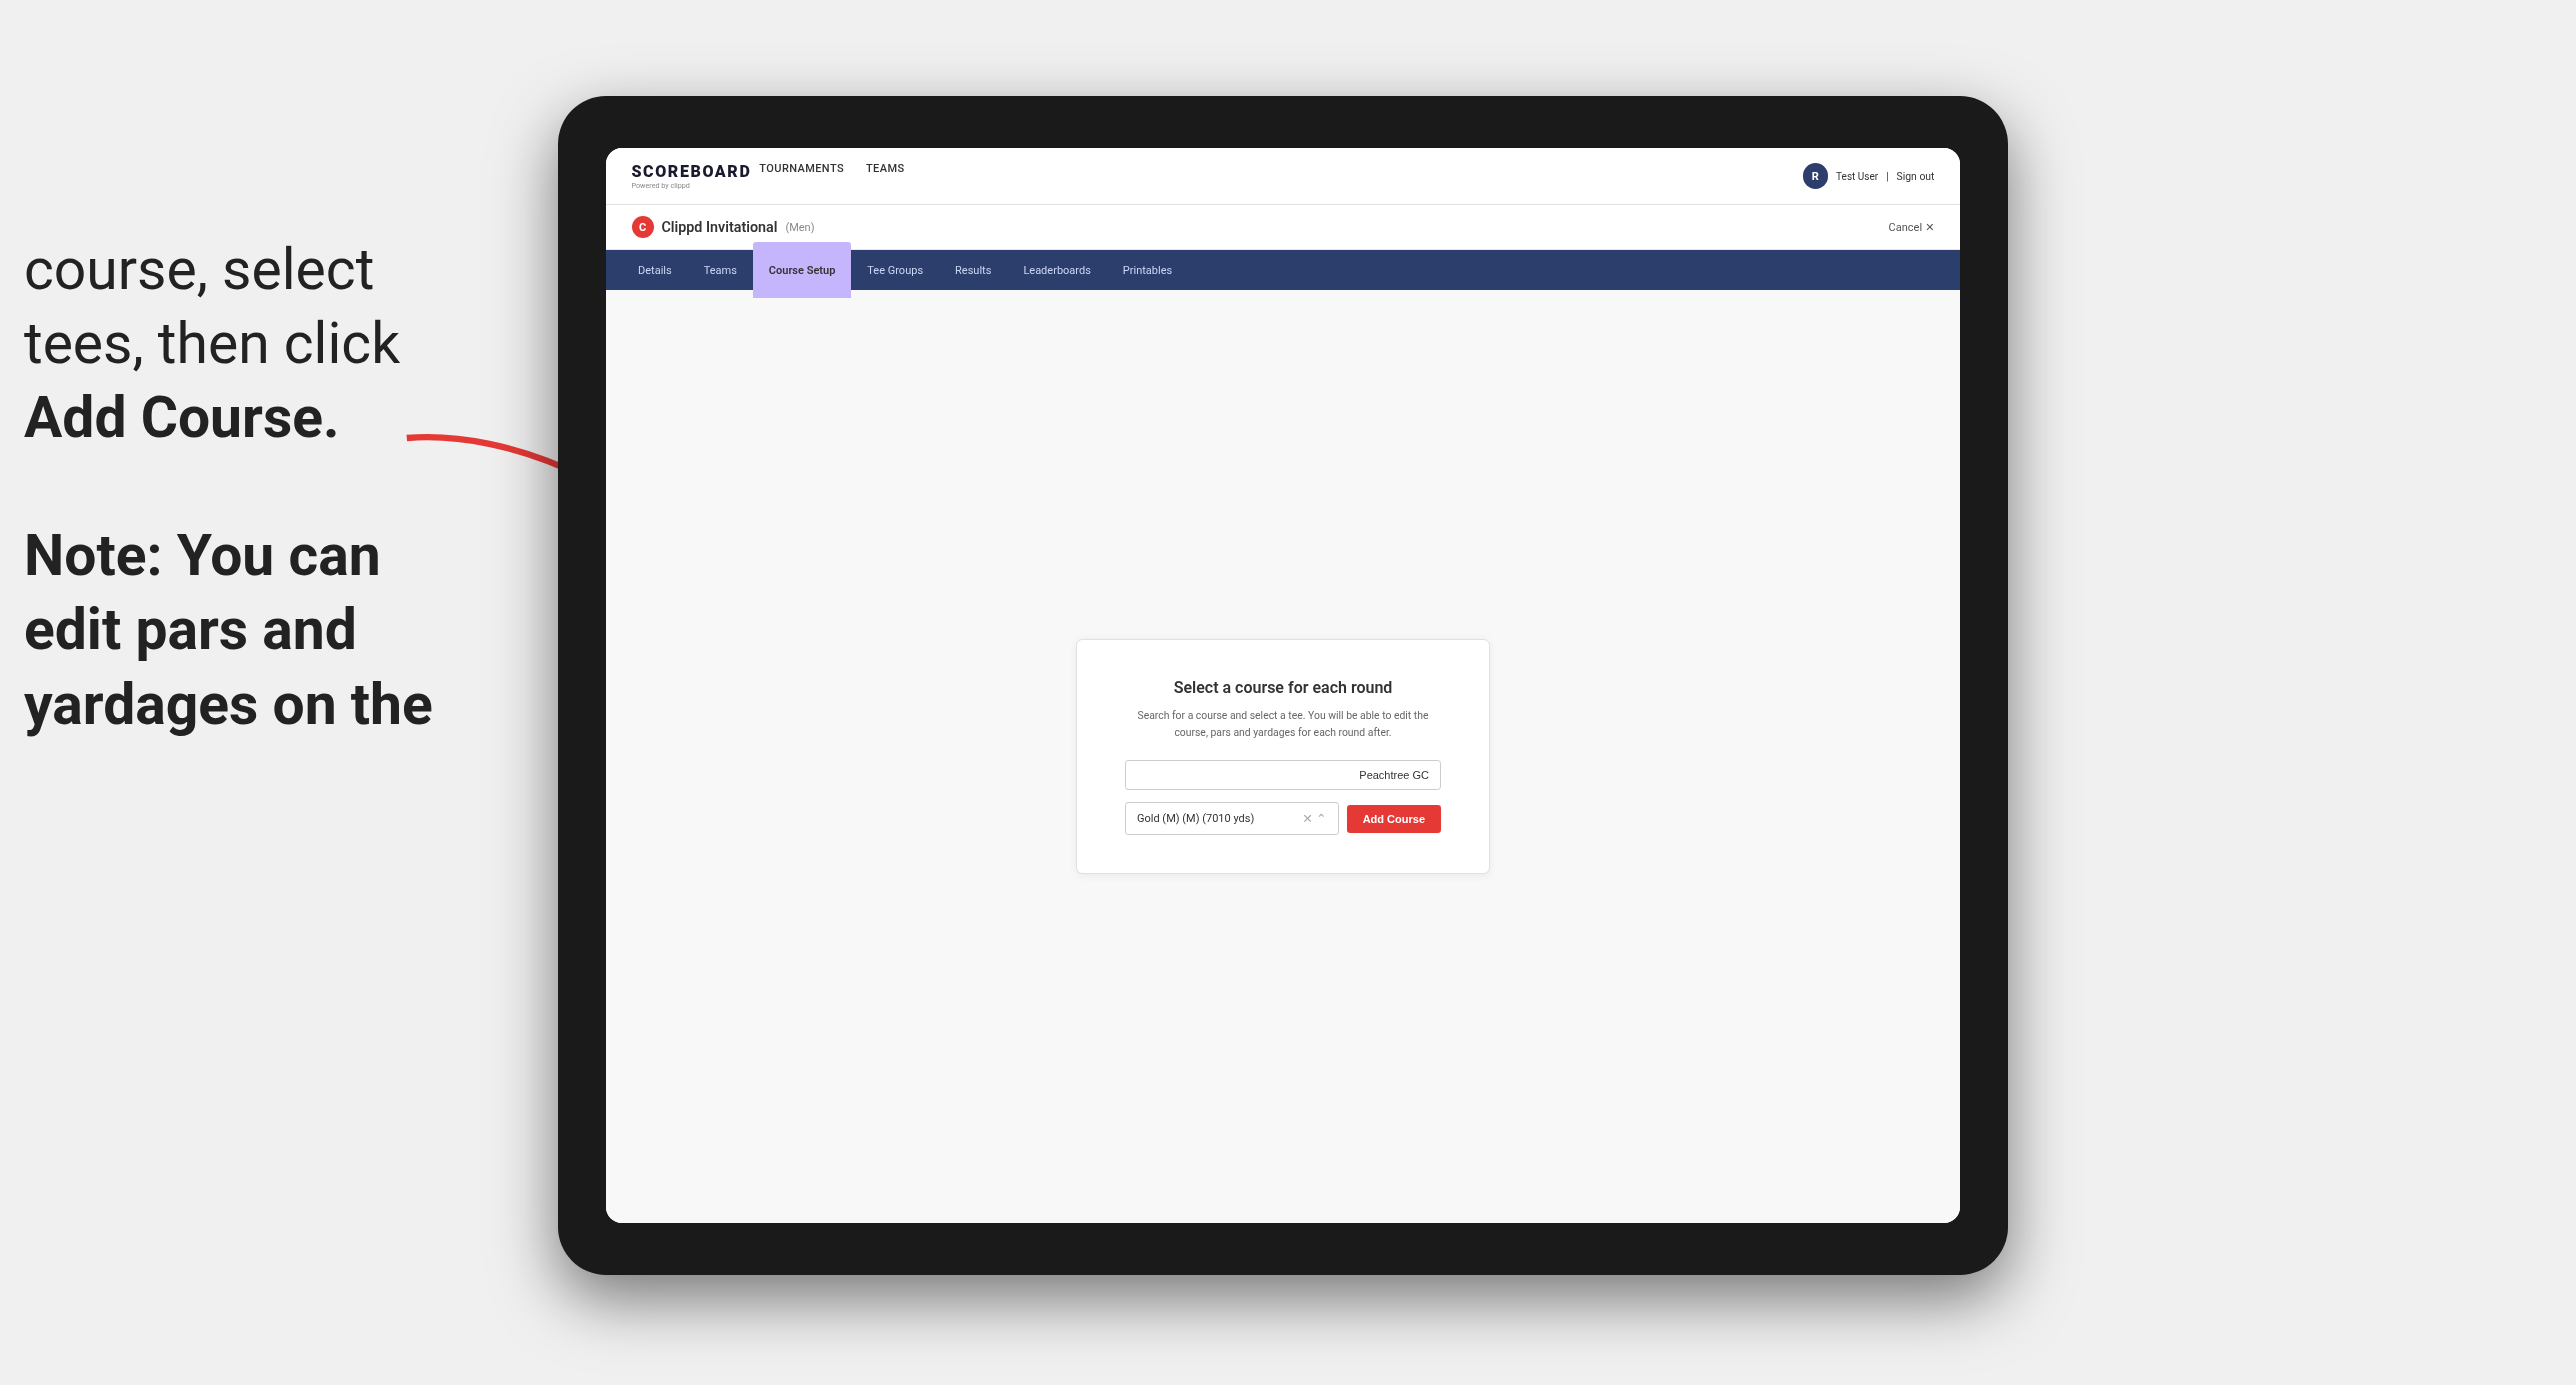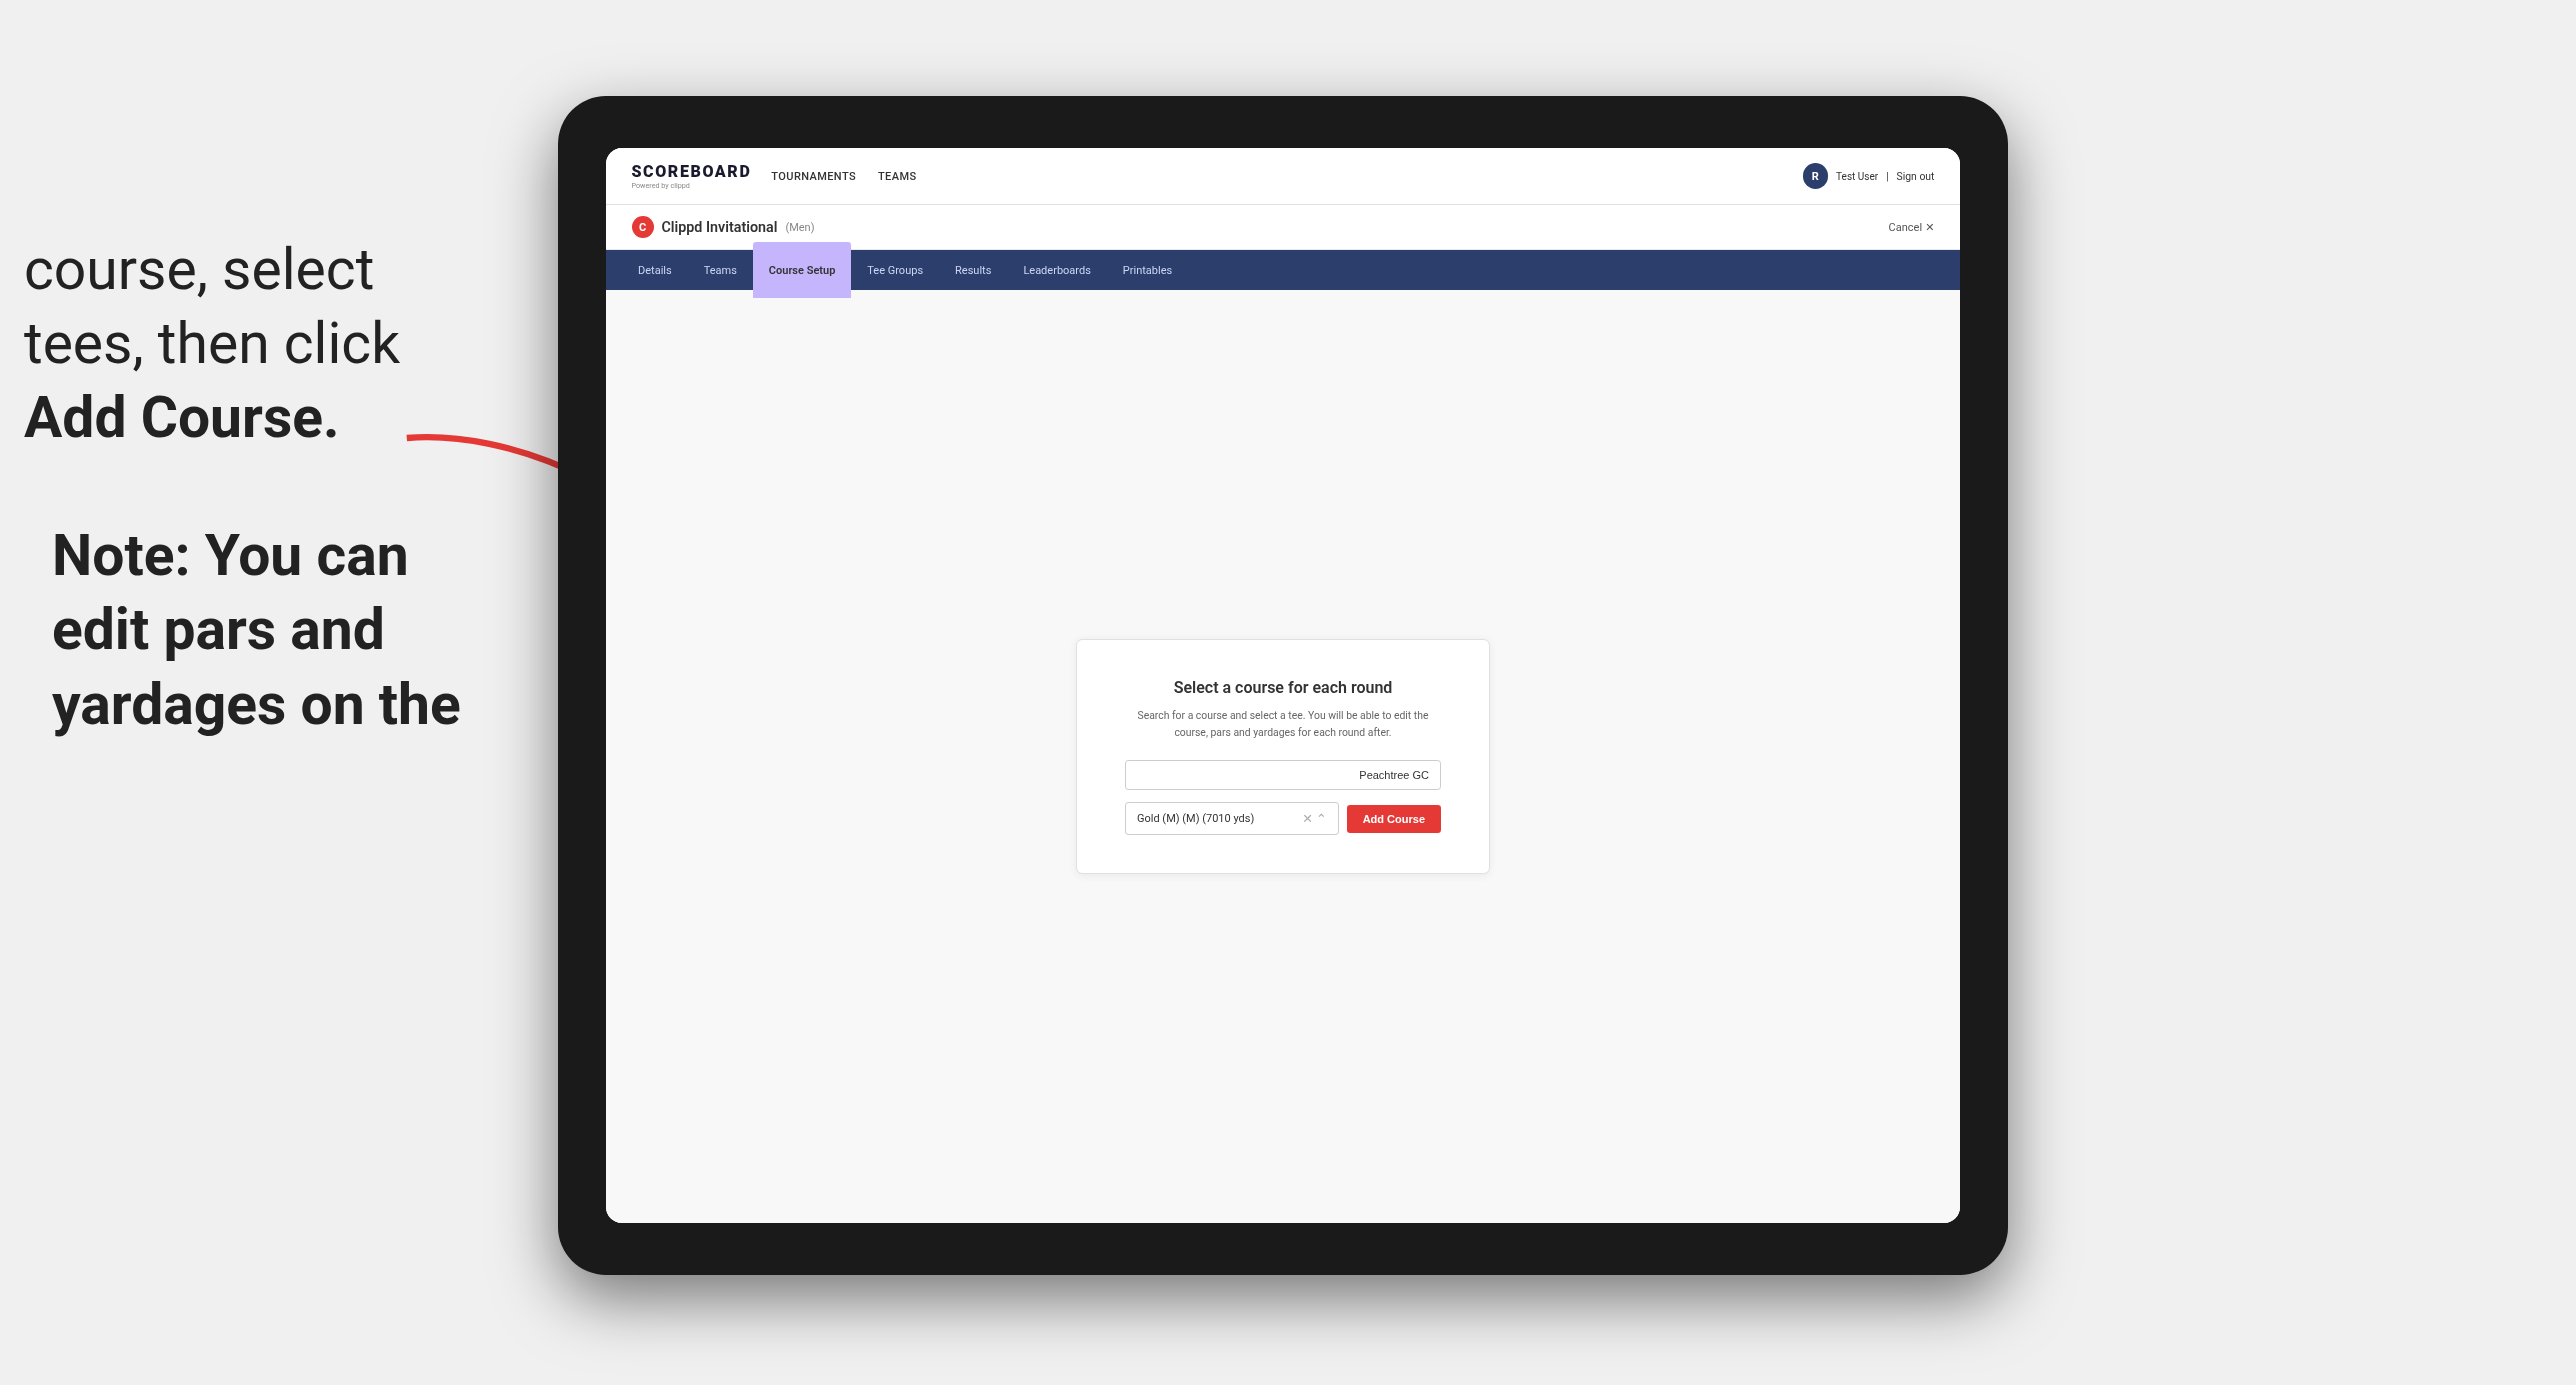--- a/index.html
+++ b/index.html
@@ -27,21 +27,20 @@
     }
     .instruction-bold {
       font-weight: 700;
     }
     .note-text {
       font-size: 57px;
       line-height: 1.3;
       color: #222;
       font-weight: 700;
       margin-top: 64px;
-      margin-left: 28px;
     }
 
     
     .arrow-svg {
       position: absolute;
       left: 343px;
       top: 414px;
       width: 558px;
       height: 319px;
       pointer-events: none;
@@ -79,22 +78,22 @@
       height: 57px;
       display: flex;
       align-items: center;
       justify-content: space-between;
       padding: 0 25.5px;
       flex-shrink: 0;
     }
 
     .navbar-left {
       display: flex;
-      align-items: center;
-      gap: 20px;
+      align-items: flex-start;
+      gap: 8px;
     }
 
     .logo-area {
       display: flex;
       flex-direction: column;
     }
 
     .logo-title {
       font-size: 16px;
       font-weight: 900;

